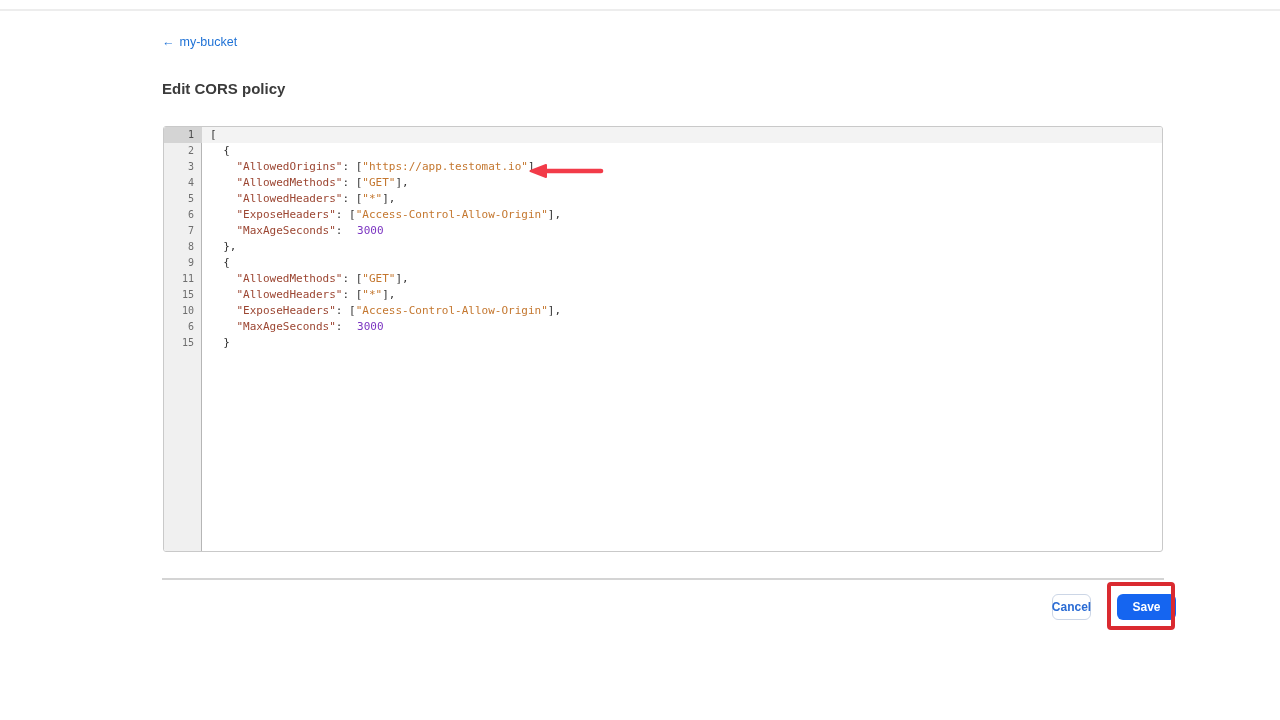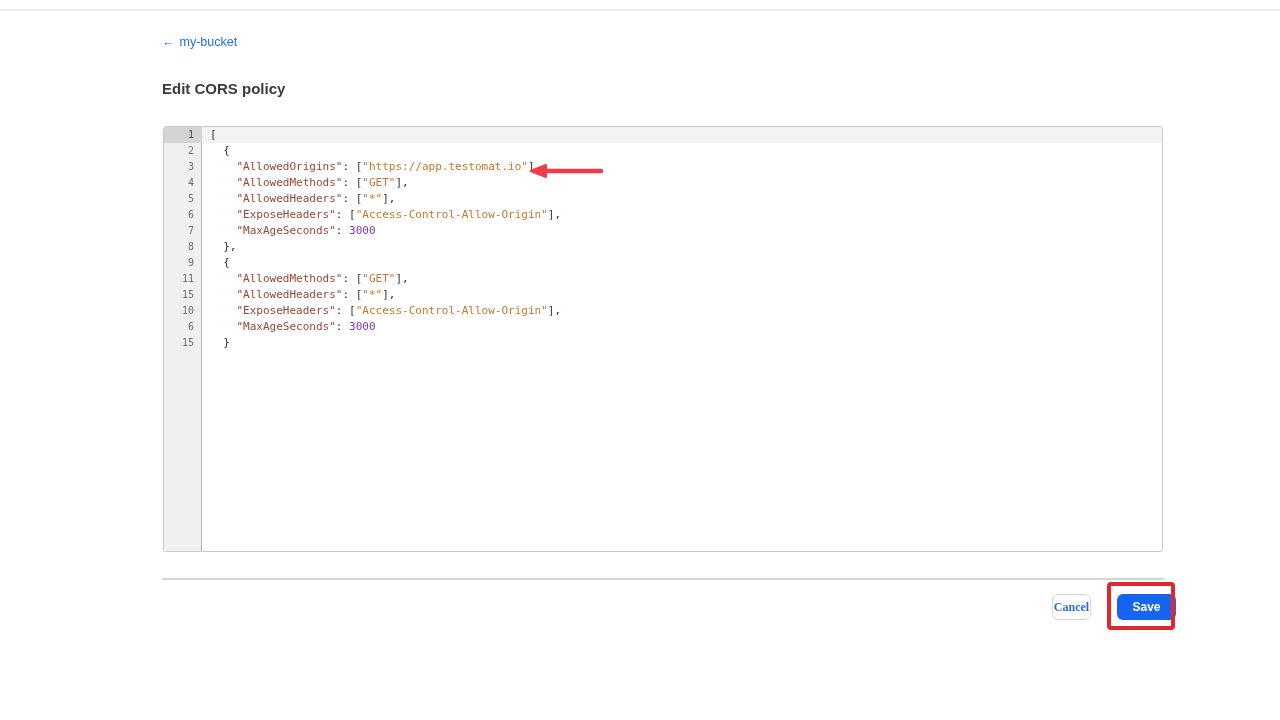--- a/index.html
+++ b/index.html
@@ -14,29 +14,29 @@
   .editor { position:absolute; left:163px; top:126px; width:1000px; height:426px; background:#ffffff; border:1px solid #c9c9c9; border-radius:3px; overflow:hidden; }
   .gutter-bg { position:absolute; left:0; top:0; bottom:0; width:38px; background:#f0f0f0; border-right:1px solid #b5b5b5; }
   .lines { position:absolute; left:0; top:0; right:0; font-family:"DejaVu Sans Mono", monospace; }
   .code-line { display:flex; height:16px; line-height:16px; }
   .code-line .num { width:38px; flex:none; text-align:right; padding-right:8px; font-size:10px; color:#6e6e6e; }
   .code-line .code { flex:1; padding-left:8px; white-space:pre; font-size:11px; color:var(--c-punct); }
   .code-line.active { background:#f3f3f3; }
   .code-line.active .num { background:#d4d4d4; color:#4c4c4c; }
   .t-k { color:var(--c-key); }
   .t-s { color:var(--c-string); }
-  .t-n { color:var(--c-number); }
+  .t-n { color:var(--c-number);margin-left:8px; }
   .t-p { color:var(--c-punct); }
 
   .annotation-arrow { position:absolute; left:528px; top:164px; width:76px; height:14px; pointer-events:none; }
 
   .divider { position:absolute; left:162px; top:578px; width:1002px; height:2px; background:#d4d4d4; }
 
   .btn { position:absolute; height:26px; border-radius:6px; font-size:12px; font-weight:bold; font-family:"Liberation Sans", sans-serif; display:flex; align-items:center; justify-content:center; cursor:pointer; }
-  .btn-cancel { left:1052px; top:594px; width:39px; background:#ffffff; border:1.5px solid #ccd6e6; color:var(--c-cancel_text);font-family:Liberation Serif, serif; }
+  .btn-cancel { left:1052px; top:594px; width:39px; background:#ffffff; border:1.5px solid #ccd6e6; color:var(--c-cancel_text); }
   .btn-save { left:1117px; top:594px; width:59px; background:var(--c-save_bg); border:none; color:#ffffff; }
 
   .annotation-box { position:absolute; left:1107px; top:582px; width:68px; height:48px; border:4px solid var(--c-annotation_box); border-radius:4px; pointer-events:none; }
 </style>
 </head>
 <body>
 
 <div class="stage">
 
   <div class="top-strip"></div>

